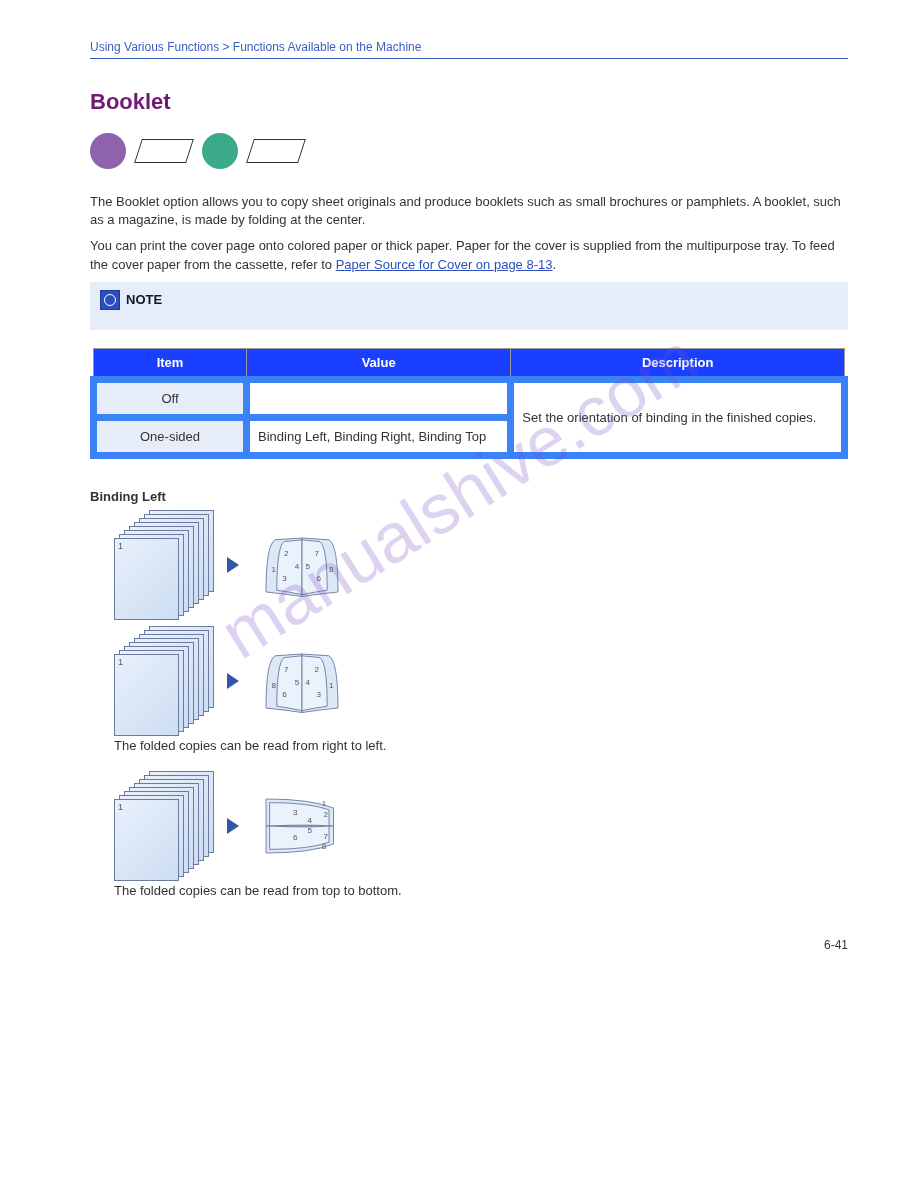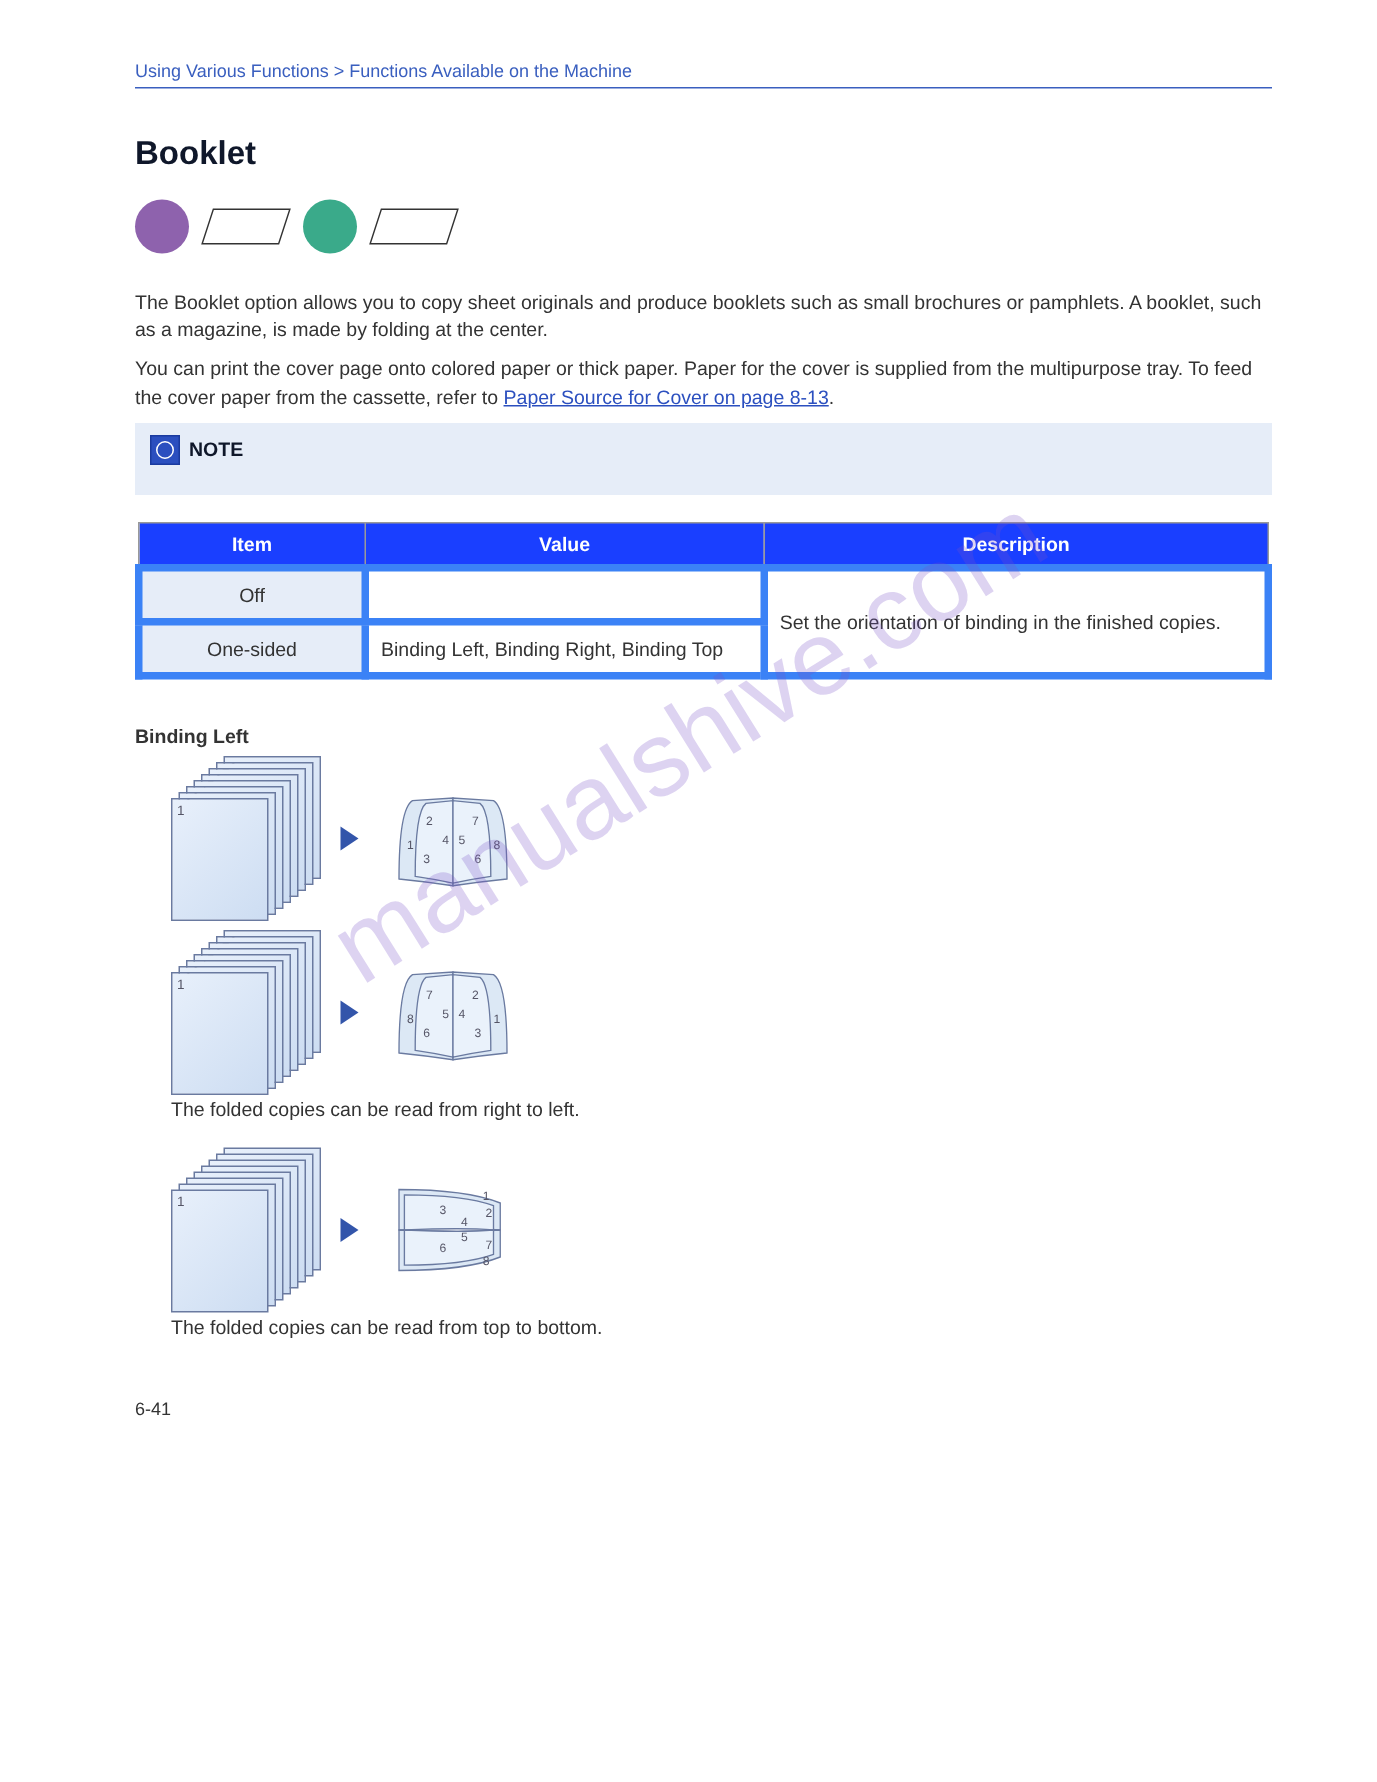--- a/index.html
+++ b/index.html
@@ -20,21 +20,21 @@
     color: #3a5fbf;
     font-size: 12px;
     margin-bottom: 4px;
   }
   .hr-top {
     border: none;
     border-top: 1px solid #3a5fbf;
     margin: 0 0 30px 0;
   }
   .section-title {
-    color: #0f172a;
+    color: #701a75;
     font-size: 22px;
     margin: 0 0 18px 0;
     font-weight: bold;
   }
   .icon-row {
     display: flex;
     align-items: center;
     gap: 12px;
     margin-bottom: 24px;
   }
@@ -90,21 +90,21 @@
   }
   table.opts th {
     background: #1a3fff;
     color: #fff;
     font-weight: bold;
     text-align: center;
     padding: 6px;
     border: 1px solid #999;
   }
   table.opts td {
-    border: 5px solid #3b82f6;
+    border: 7px solid #3b82f6;
     padding: 8px;
     vertical-align: middle;
   }
   td.lab { background: #e6edf8; text-align: center; width: 130px; }
   .subhead {
     font-weight: bold;
     margin: 8px 0 6px 0;
   }
   .illus-row {
     display: flex;
@@ -133,21 +133,21 @@
     border-bottom: 8px solid transparent;
     border-left: 12px solid #3355aa;
   }
   .book {
     width: 90px;
     height: 76px;
     position: relative;
   }
   .book svg { width: 100%; height: 100%; }
   .caption { margin: 2px 0 18px 24px; font-size: 13px; }
-  .page-num { text-align: left; margin-top: 40px; font-size: 12px; }
+  .page-num { text-align: right; margin-top: 40px; font-size: 12px; }
   .watermark {
     position: absolute;
     top: 50%; left: 50%;
     transform: translate(-50%,-50%) rotate(-32deg);
     font-size: 70px;
     color: rgba(120,80,200,0.25);
     pointer-events: none;
     white-space: nowrap;
     font-weight: normal;
     z-index: 5;

